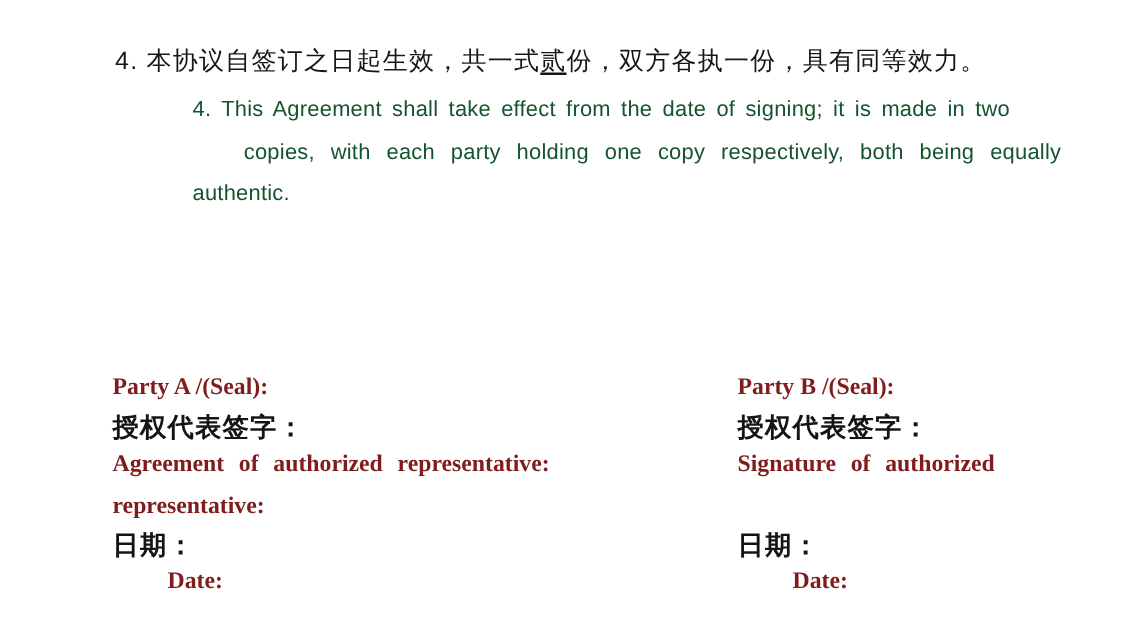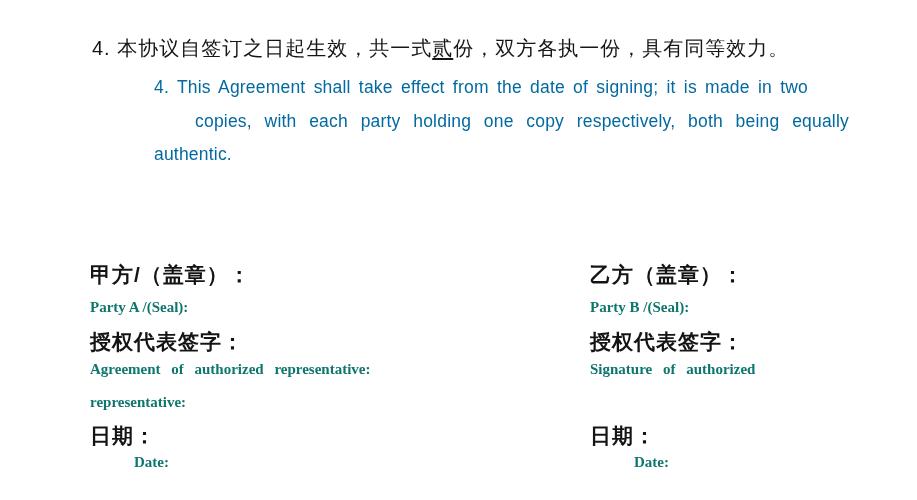--- a/index.html
+++ b/index.html
@@ -30,21 +30,21 @@
   .clause-cn .u {
     text-decoration: underline;
     text-underline-offset: 3px;
   }
   
   .clause-en-line {
     position: absolute;
     left: 154px;
     width: 654px;
     font-size: 17.5px;
-    color: #0369a1;
+    color: #14532d;
     letter-spacing: 0.2px;
     white-space: normal;
     text-align: justify;
     text-align-last: justify;
   }
   .clause-en-line.last {
     text-align: right;
     text-align-last: left;
   }
   .en-l1 { top: 77px; }
@@ -68,22 +68,22 @@
   .sig-cn {
     font-family: "Liberation Sans", sans-serif;
     font-weight: bold;
     font-size: 21px;
     letter-spacing: 1px;
     color: #141414;
   }
   .sig-en {
     font-family: "Liberation Serif", serif;
     font-weight: bold;
-    font-size: 15px;
-    color: #0f766e;
+    font-size: 19px;
+    color: #7f1d1d;
   }
   .wide-words {
     word-spacing: 7px;
   }
   .r0 { top: 261px; }
   .r1 { top: 299px; }
   .r2 { top: 328px; padding-left: 15px; }
   .r3 { top: 361px; }
   .r4 { top: 394px; }
   .r5 { top: 422px; }
@@ -93,24 +93,20 @@
 <body>
 
 <div class="page">
 
   <div class="txt clause-cn"><span>4. 本协议自签订之日起生效，共一式</span><span class="u">贰</span><span>份，双方各执一份，具有同等效力。</span></div>
 
   <div class="clause-en-line en-l1">4. This Agreement shall take effect from the date of signing; it is made in two</div>
   <div class="clause-en-line en-l2">copies, with each party holding one copy respectively, both being equally</div>
   <div class="clause-en-line en-l3 last">authentic.</div>
 
-  <div class="sig-row r0">
-    <span class="sig-cell-left sig-cn">甲方/（盖章）：</span>
-    <span class="sig-cell-right sig-cn">乙方（盖章）：</span>
-  </div>
 
   <div class="sig-row r1">
     <span class="sig-cell-left sig-en">Party A /(Seal):</span>
     <span class="sig-cell-right sig-en">Party B /(Seal):</span>
   </div>
 
   <div class="sig-row r2">
     <span class="sig-cell-left sig-cn">授权代表签字：</span>
     <span class="sig-cell-right sig-cn">授权代表签字：</span>
   </div>

